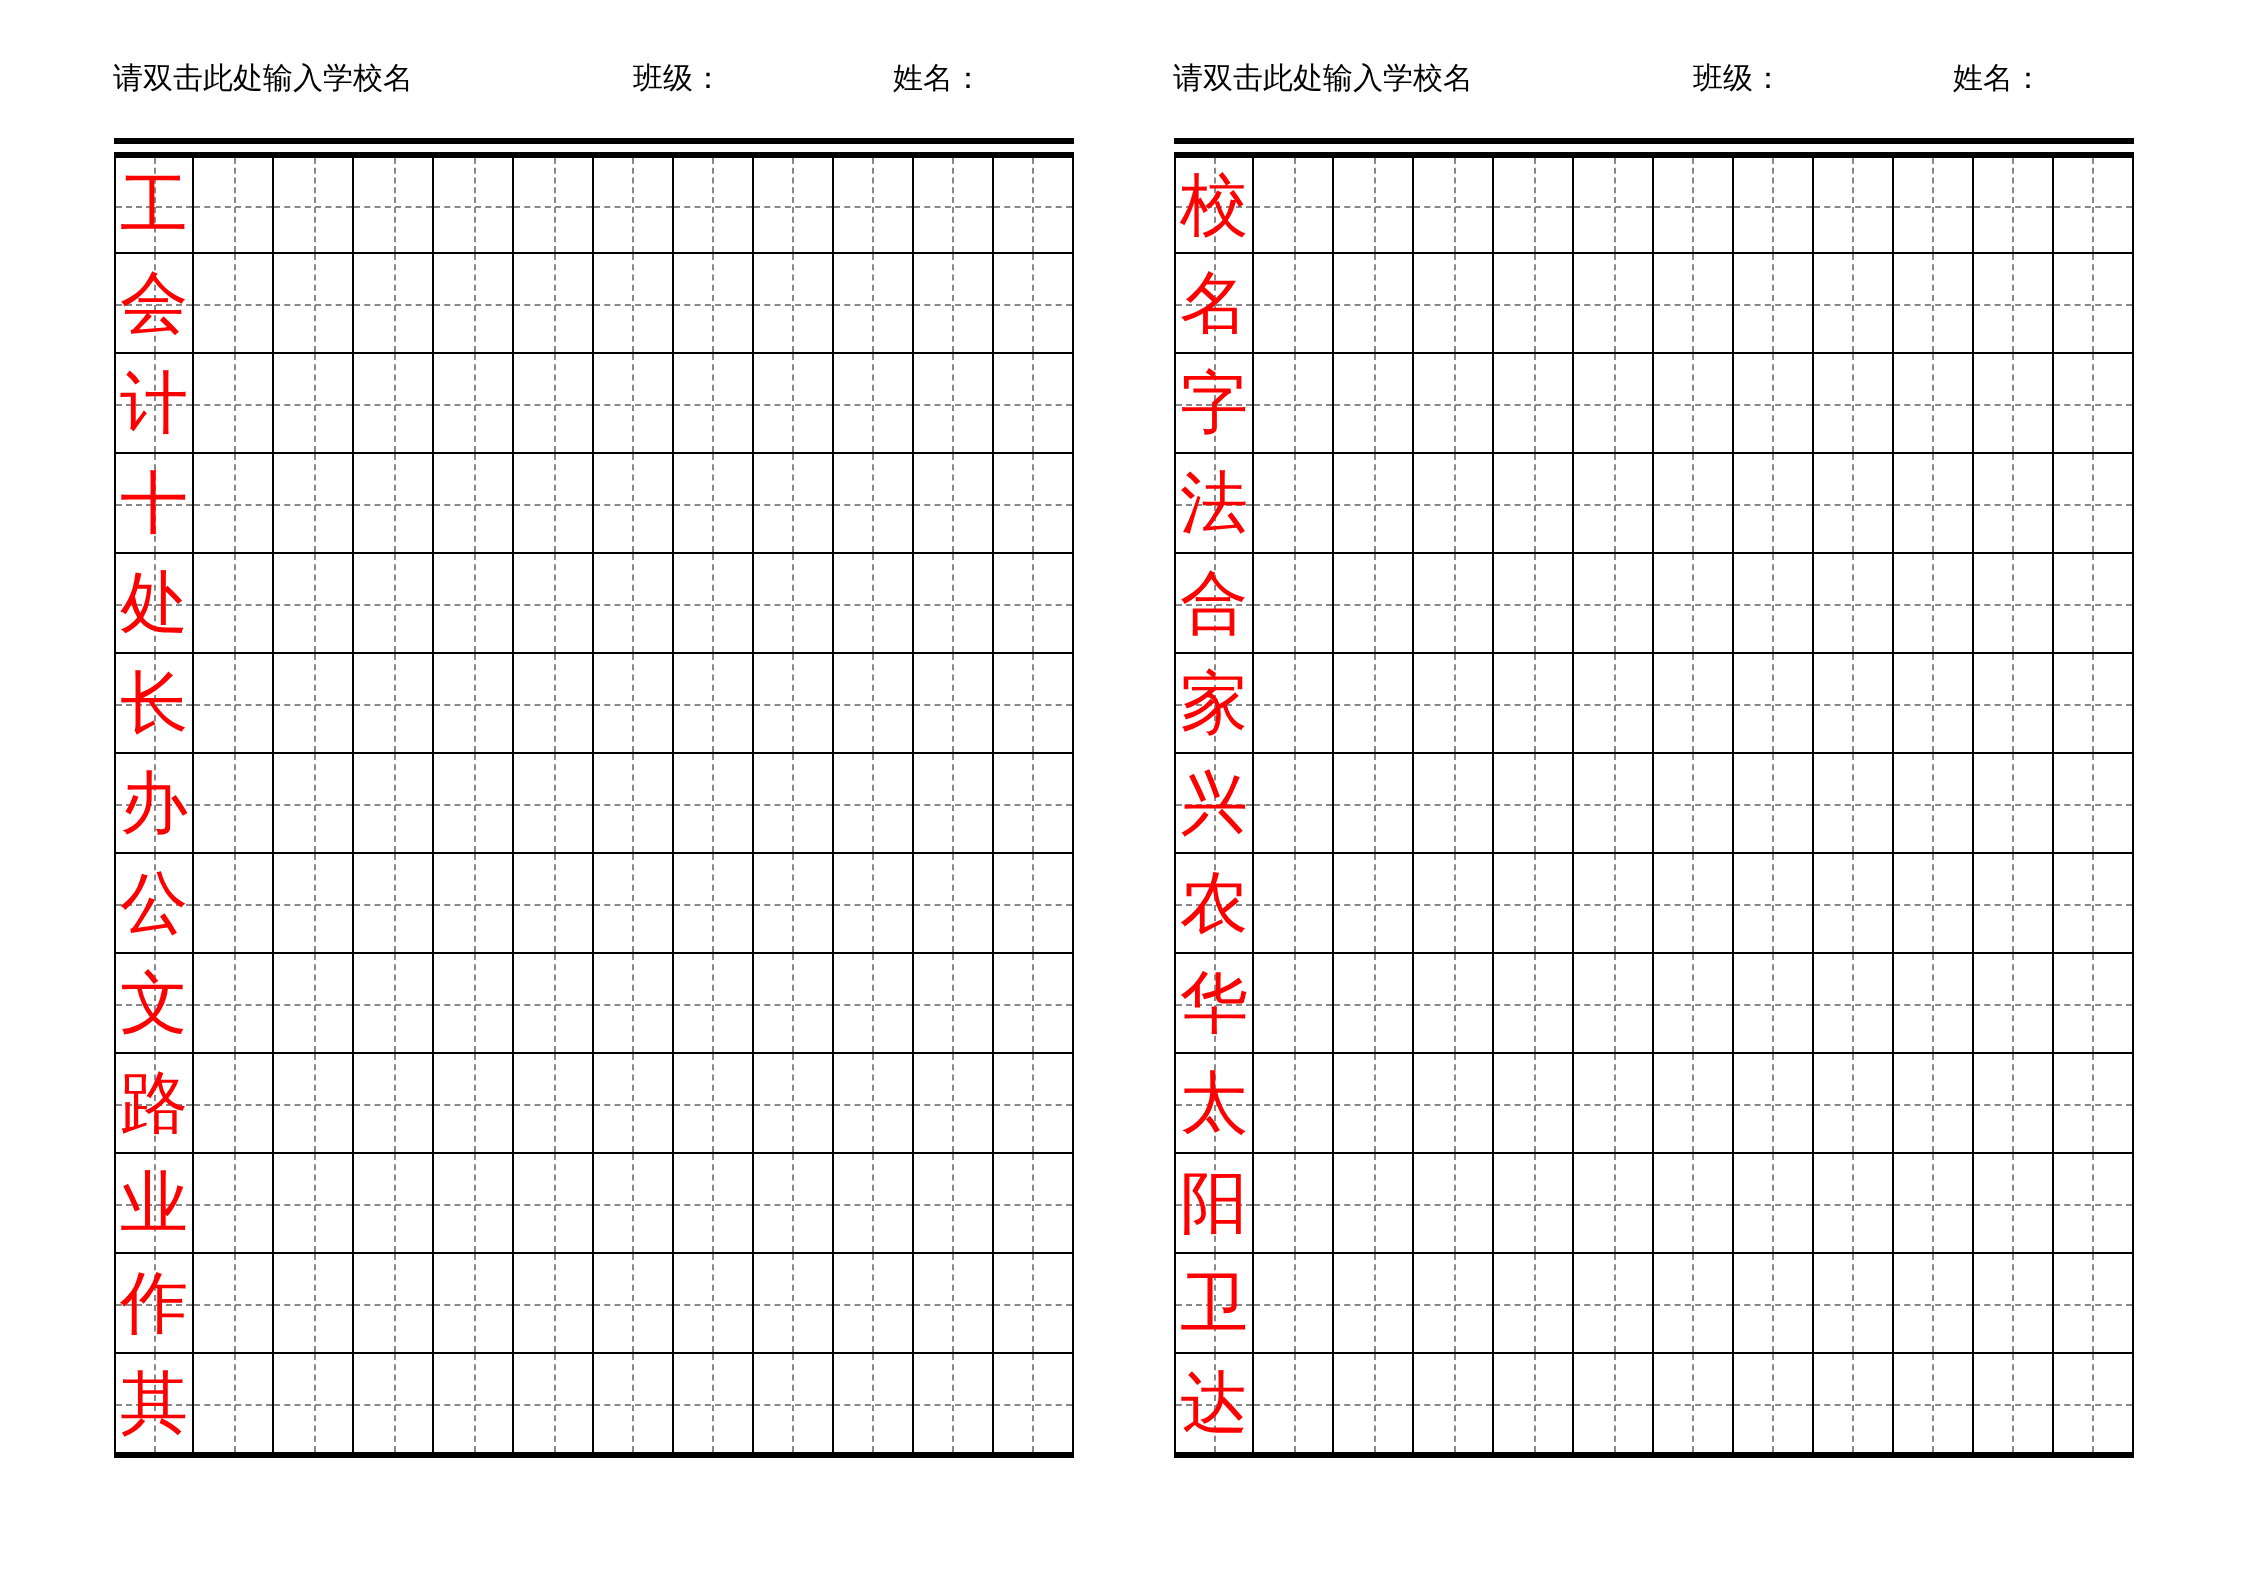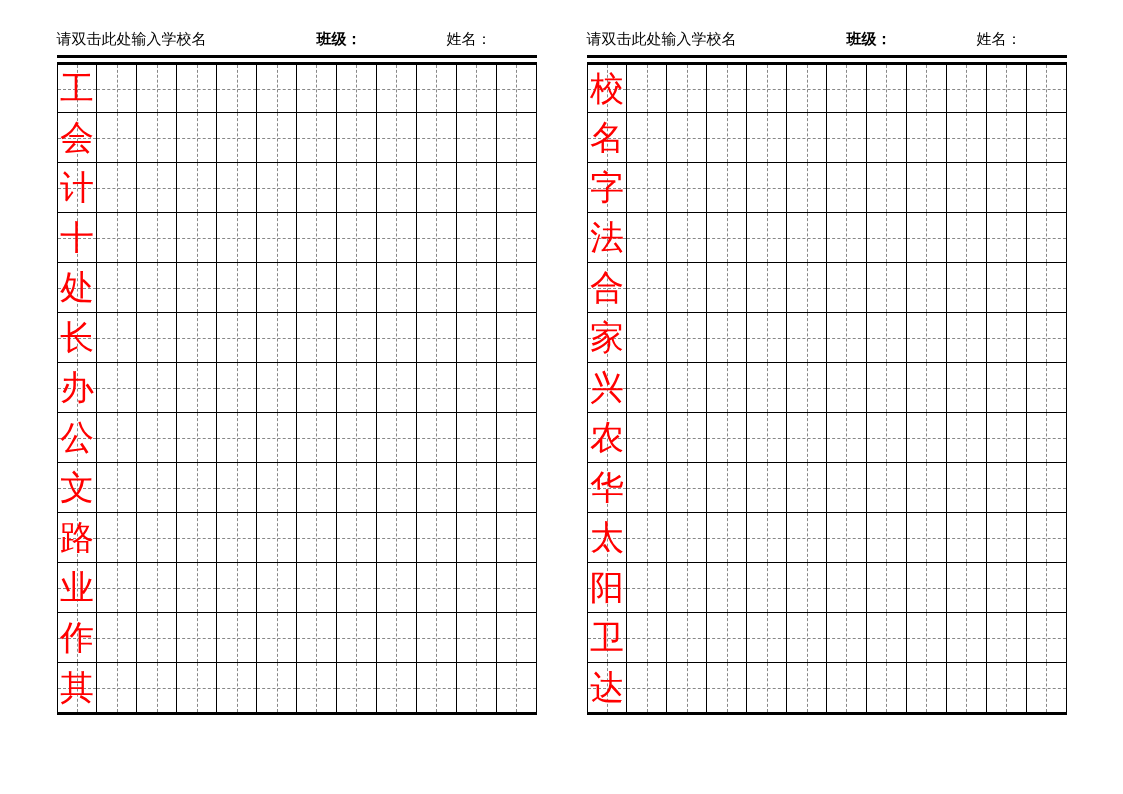--- a/index.html
+++ b/index.html
@@ -14,26 +14,26 @@
       padding-top: 30px;
       gap: 50px;
     }
     .sheet {
       width: 480px;
     }
     .header {
       display: flex;
       justify-content: space-between;
       font-size: 15px;
-      padding-bottom: 6px;
+      padding-bottom: 20px;
       border-bottom: 3px solid #000;
       color: #000;
     }
     .header-left { flex: 1; }
-    .header-mid { width: 130px; font-weight: bold; }
+    .header-mid { width: 130px; }
     .header-right { width: 90px; }
     .grid {
       border: 1px solid #000;
       border-top: none;
       margin-top: 4px;
       border-bottom: 3px solid #000;
     }
     .row {
       display: flex;
       height: 50px;

